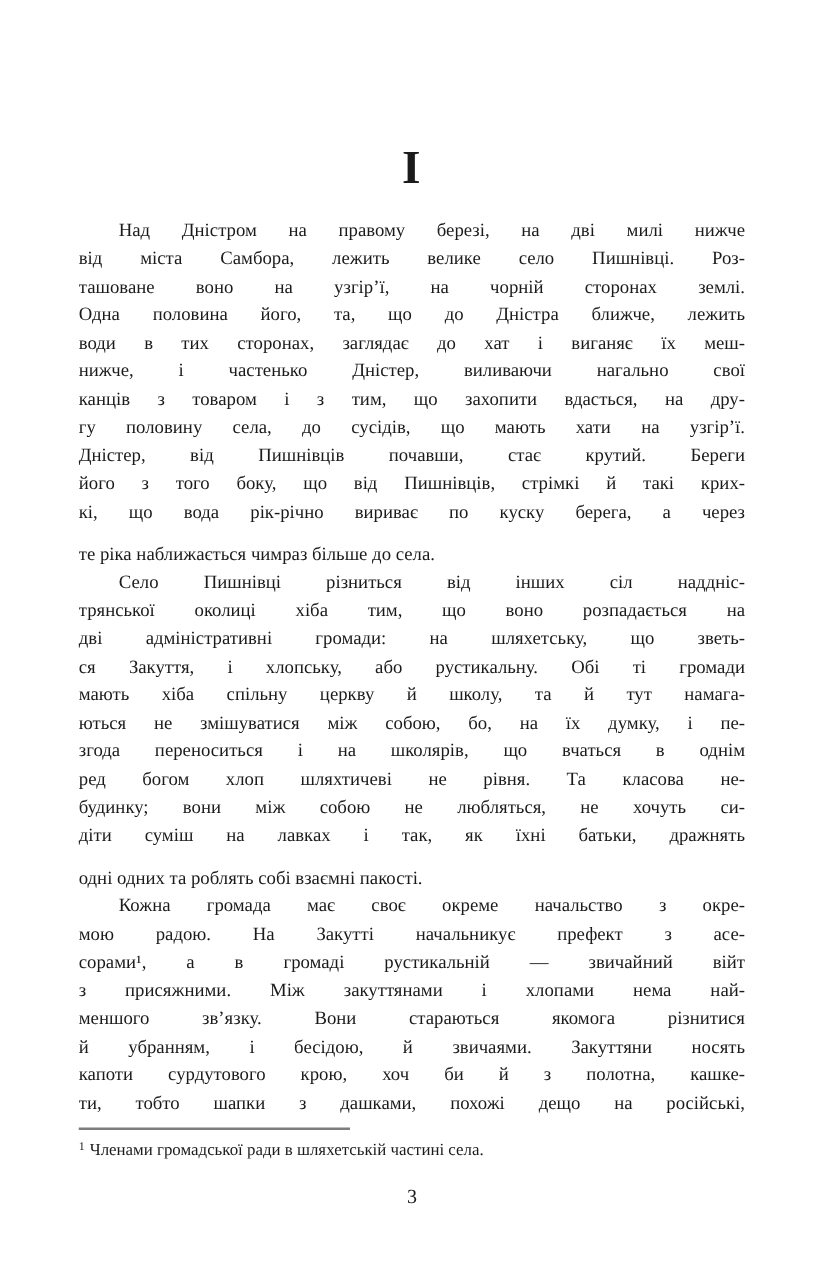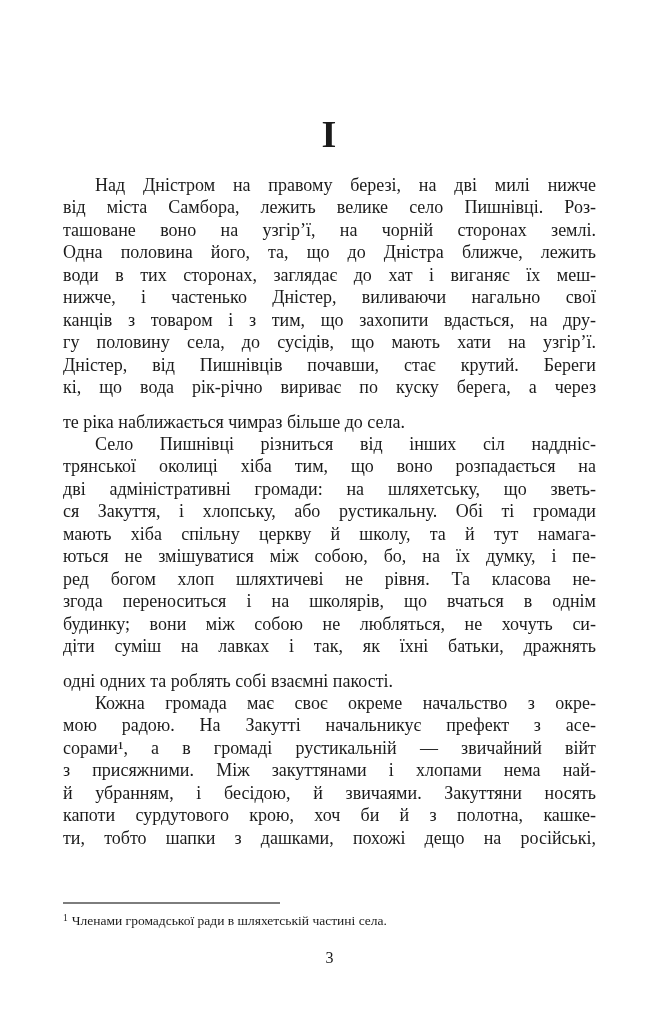--- a/index.html
+++ b/index.html
@@ -22,21 +22,21 @@
     font-size: 38px;
     line-height: 42px;
     font-weight: bold;
     letter-spacing: 1px;
   }
   .body-text {
     position: absolute;
     top: 174px;
     left: 63px;
     width: 533px;
-    font-size: 18px;
+    font-size: 15px;
     line-height: 22.45px;
   }
   .line {
     text-align: justify;
     text-align-last: justify;
   }
   .line.first { padding-left: 32px; }
   .line.align-left { text-align-last: left; margin-top: 12px; }
   .footnote-rule {
     position: absolute;
@@ -81,41 +81,43 @@
       <div class="paragraph">
         <div class="line first">Над Дністром на правому березі, на дві милі нижче</div>
         <div class="line">від міста Самбора, лежить велике село Пишнівці. Роз-</div>
         <div class="line">ташоване воно на узгір’ї, на чорній сторонах землі.</div>
         <div class="line">Одна половина його, та, що до Дністра ближче, лежить</div>
         <div class="line">води в тих сторонах, заглядає до хат і виганяє їх меш-</div>
         <div class="line">нижче, і частенько Дністер, виливаючи нагально свої</div>
         <div class="line">канців з товаром і з тим, що захопити вдасться, на дру-</div>
         <div class="line">гу половину села, до сусідів, що мають хати на узгір’ї.</div>
         <div class="line">Дністер, від Пишнівців почавши, стає крутий. Береги</div>
+        <div class="line">його з того боку, що від Пишнівців, стрімкі й такі крих-</div>
         <div class="line">кі, що вода рік-річно вириває по куску берега, а через</div>
         <div class="line align-left">те ріка наближається чимраз більше до села.</div>
       </div>
       <div class="paragraph">
         <div class="line first">Село Пишнівці різниться від інших сіл наддніс-</div>
         <div class="line">трянської околиці хіба тим, що воно розпадається на</div>
         <div class="line">дві адміністративні громади: на шляхетську, що зветь-</div>
         <div class="line">ся Закуття, і хлопську, або рустикальну. Обі ті громади</div>
         <div class="line">мають хіба спільну церкву й школу, та й тут намага-</div>
         <div class="line">ються не змішуватися між собою, бо, на їх думку, і пе-</div>
+        <div class="line">згода переноситься і на школярів, що вчаться в однім</div>
         <div class="line">ред богом хлоп шляхтичеві не рівня. Та класова не-</div>
-        <div class="line">згода переноситься і на школярів, що вчаться в однім</div>
         <div class="line">будинку; вони між собою не любляться, не хочуть си-</div>
         <div class="line">діти суміш на лавках і так, як їхні батьки, дражнять</div>
         <div class="line align-left">одні одних та роблять собі взаємні пакості.</div>
       </div>
       <div class="paragraph">
         <div class="line first">Кожна громада має своє окреме начальство з окре-</div>
         <div class="line">мою радою. На Закутті начальникує префект з асе-</div>
         <div class="line">сорами¹, а в громаді рустикальній — звичайний війт</div>
         <div class="line">з присяжними. Між закуттянами і хлопами нема най-</div>
+        <div class="line">меншого зв’язку. Вони стараються якомога різнитися</div>
         <div class="line">й убранням, і бесідою, й звичаями. Закуттяни носять</div>
         <div class="line">капоти сурдутового крою, хоч би й з полотна, кашке-</div>
         <div class="line">ти, тобто шапки з дашками, похожі дещо на російські,</div>
       </div>
     </div>
 
   <div class="footnote-rule" style="background: rgb(125, 125, 125);"></div>
 
   <div class="footnote">
     <span class="sup">1</span><span>Членами громадської ради в шляхетській частині села.</span>

